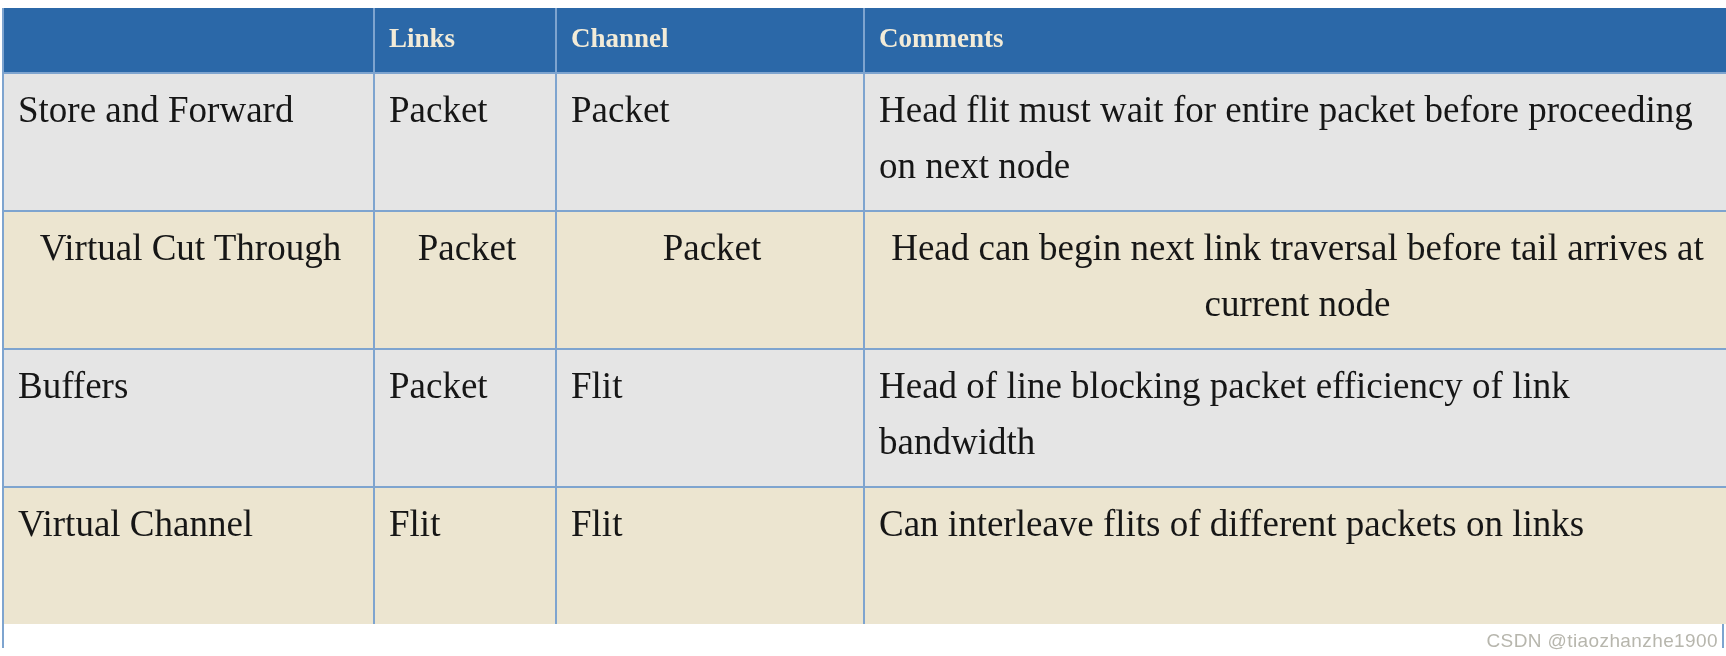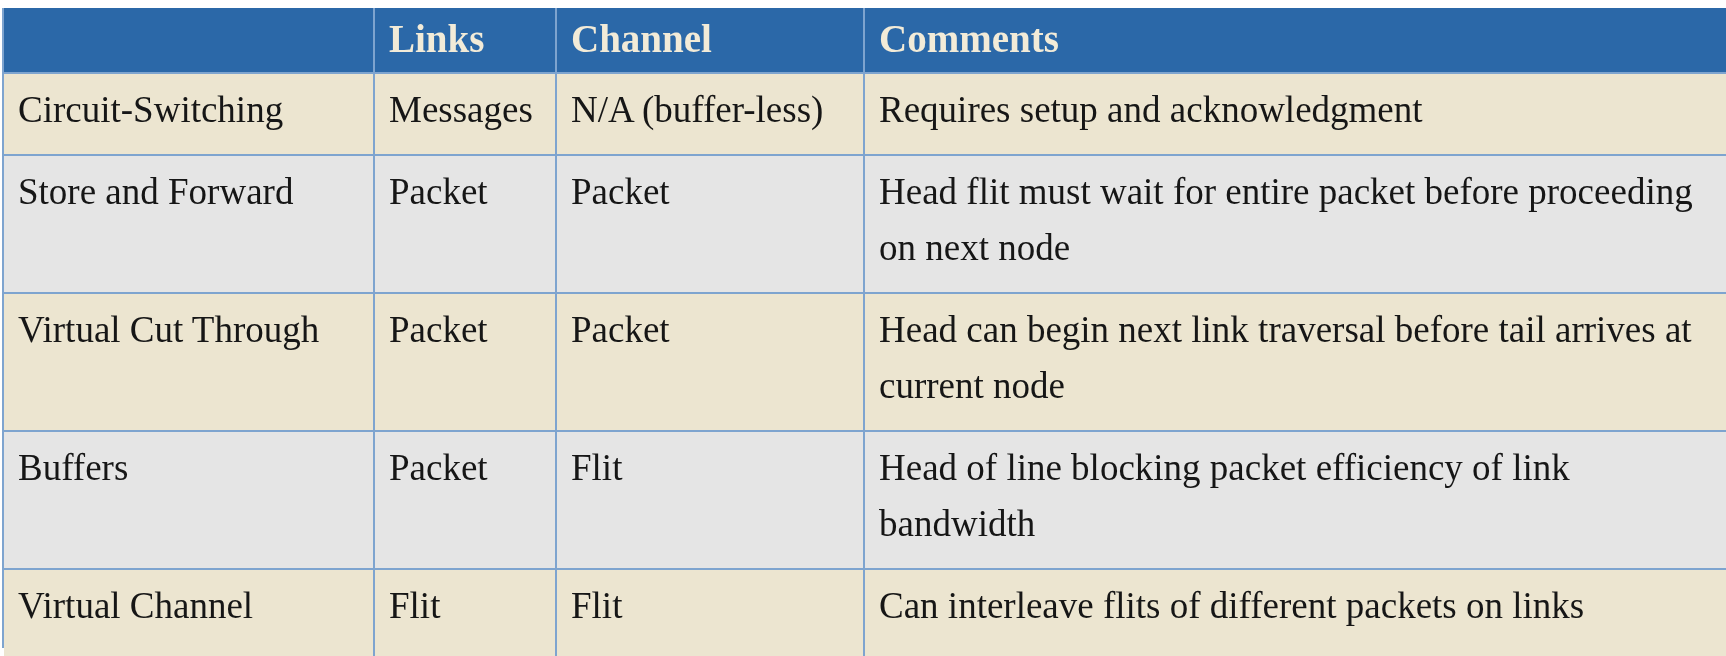--- a/index.html
+++ b/index.html
@@ -34,21 +34,21 @@
   table.cmp col.c-name  { width: 370px; }
   table.cmp col.c-links { width: 182px; }
   table.cmp col.c-bufs  { width: 308px; }
   table.cmp col.c-comm  { width: 862px; }
 
   thead th {
     background: #2b68a8;
     color: #f2ebd8;
     font-family: "Liberation Serif", "DejaVu Serif", serif;
     font-weight: bold;
-    font-size: 39px;
+    font-size: 27px;
     line-height: 1.02;
     text-align: left;
     vertical-align: middle;
     height: 62px;
     padding: 0 0 2px 14px;
     border-left: 2px solid #7ea4cf;
     border-right: none;
     letter-spacing: 0px;
   }
   thead th.h-name {
@@ -67,21 +67,21 @@
     background: #ffffff;
     word-wrap: break-word;
   }
   tbody td.cell-name { border-left: none; padding-left: 14px; }
 
   tbody tr.shade td { background: #ece5d0; }
   tbody tr.plain td { background: #e5e5e5; }
 
   tbody tr.r-circuit td   { height: 58px; }
   tbody tr.r-sf td        { height: 114px; }
-  tbody tr.r-vct td       { height: 114px; }
+  tbody tr.r-vct td       { height: 114px; text-align: center; }
   tbody tr.r-worm td      { height: 114px; }
   tbody tr.r-vc td        { height: 114px; }
 
   
   .edge-left, .edge-right {
     position: absolute;
     top: 8px;
     width: 2px;
     height: 640px;
     background: #7ea4cf;
@@ -121,26 +121,20 @@
       <tr>
         <th class="h-name"></th>
         <th>Links</th>
         <th>Channel</th>
         <th>Comments</th>
       </tr>
     </thead>
 
     <tbody>
 
-      <tr class="shade r-circuit">
-        <td class="cell-name">Circuit-Switching</td>
-        <td>Messages</td>
-        <td>N/A (buffer-less)</td>
-        <td>Requires setup and acknowledgment</td>
-      </tr>
 
       <tr class="plain r-sf">
         <td class="cell-name">Store and Forward</td>
         <td>Packet</td>
         <td>Packet</td>
         <td>Head flit must wait for entire packet before proceeding on next node</td>
       </tr>
 
       <tr class="shade r-vct">
         <td class="cell-name">Virtual Cut Through</td>
@@ -159,14 +153,15 @@
       <tr class="shade r-vc">
         <td class="cell-name">Virtual Channel</td>
         <td>Flit</td>
         <td>Flit</td>
         <td>Can interleave flits of different packets on links</td>
       </tr>
 
     </tbody>
   </table>
 
+  <div class="watermark">CSDN @tiaozhanzhe1900</div>
 
 </div>
 
 </body></html>

